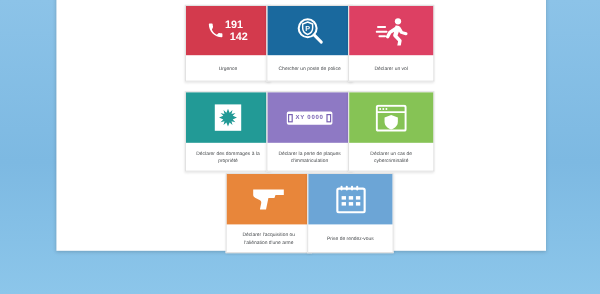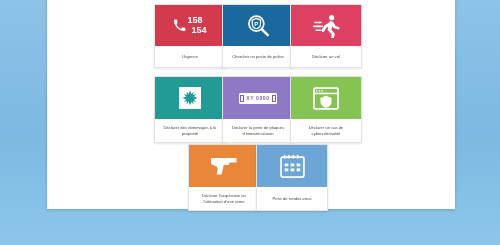--- a/index.html
+++ b/index.html
@@ -141,22 +141,22 @@
 
       <div class="tile r1 c1">
         <div class="tile-art art-emergency">
           <div class="emergency-inner">
             <span>
               <svg width="13" height="13" viewBox="0 0 24 24" fill="#ffffff">
                 <path d="M6.6 10.8c1.7 3.4 4.2 5.9 7.6 7.6l2.5-2.5c.3-.3.8-.4 1.2-.3 1.2.4 2.5.6 3.8.6.6 0 1.1.5 1.1 1.1V21c0 .6-.5 1.1-1.1 1.1C10.9 22.1 1.9 13.1 1.9 2.1 1.9 1.5 2.4 1 3 1h3.7c.6 0 1.1.5 1.1 1.1 0 1.3.2 2.6.6 3.8.1.4 0 .9-.3 1.2L6.6 10.8z"></path>
               </svg>
             </span>
             <span class="emergency-nums">
-              <span>158</span>
-              <span>154</span>
+              <span>191</span>
+              <span>142</span>
             </span>
           </div>
         </div>
         <div class="tile-label">Urgence</div>
       </div>
 
       <div class="tile r1 c2">
         <div class="tile-art art-police">
           <span>
             <svg width="26" height="26" viewBox="0 0 32 32">

